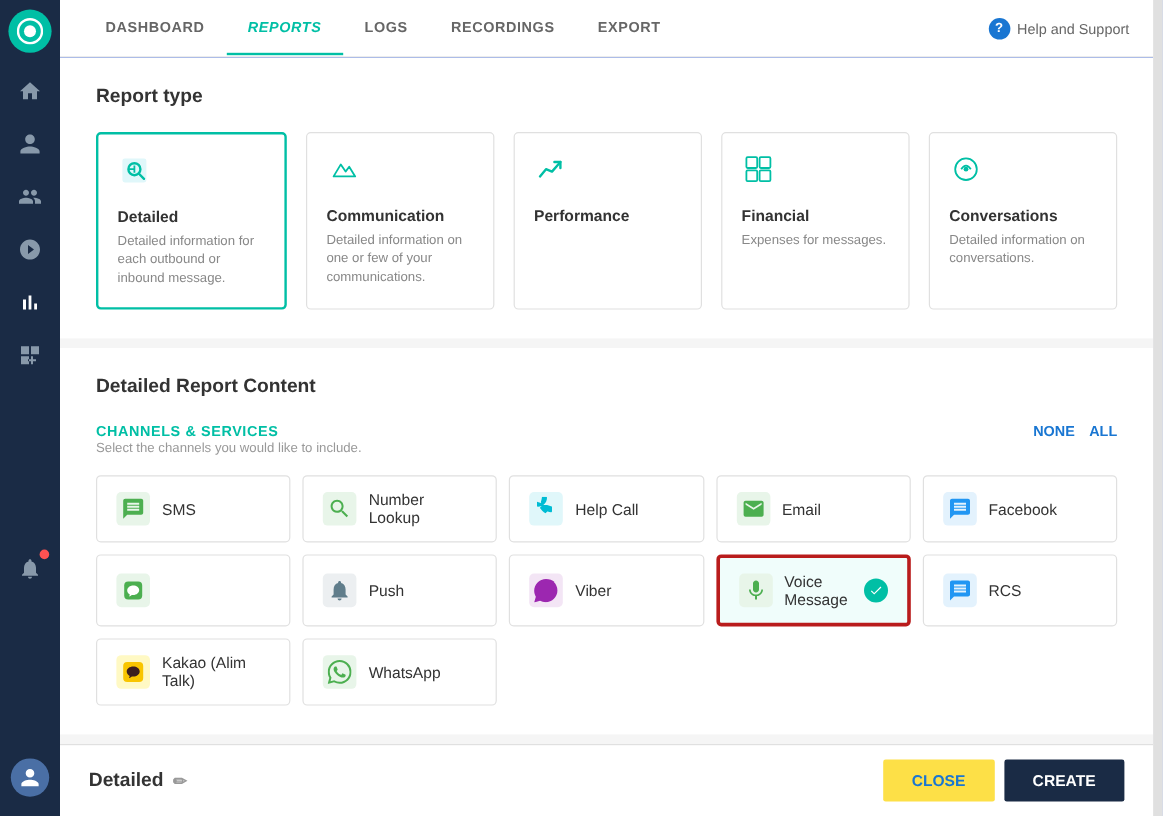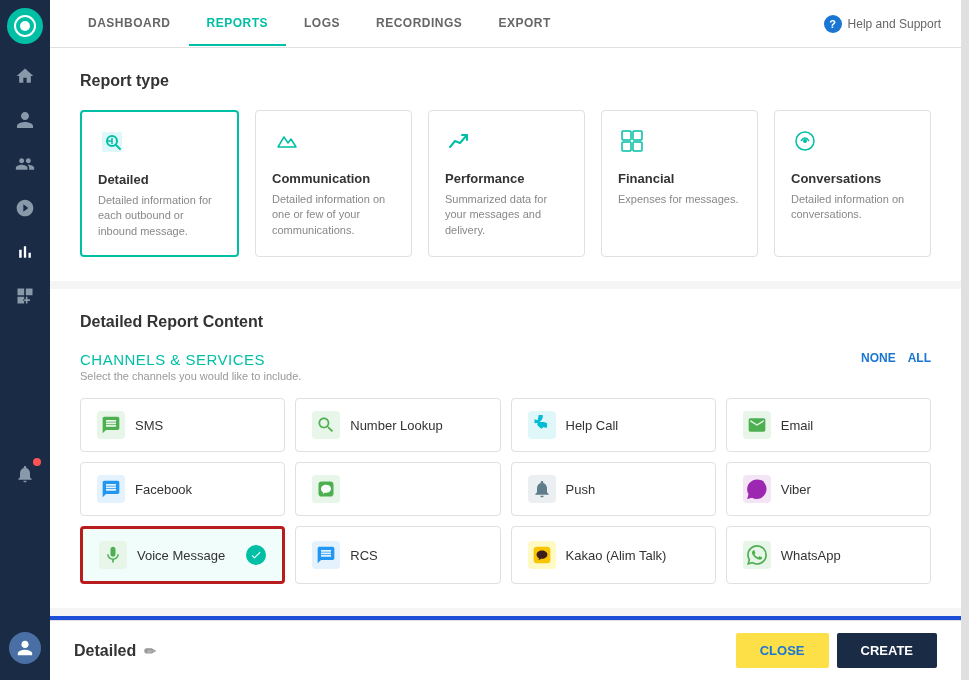--- a/index.html
+++ b/index.html
@@ -76,20 +76,21 @@
       font-weight: 600;
       color: #666;
       cursor: pointer;
       border-bottom: 2px solid transparent;
       text-transform: uppercase;
       letter-spacing: 0.5px;
     }
     .topnav-item.active {
       color: #00bfa5;
       border-bottom: 2px solid #00bfa5;
+      font-style: italic;
     }
     .topnav-help {
       display: flex; align-items: center; gap: 6px;
       color: #666; font-size: 12px; cursor: pointer;
     }
     .help-circle {
       width: 18px; height: 18px;
       background: #1976d2; border-radius: 50%;
       display: flex; align-items: center; justify-content: center;
       color: white; font-size: 11px; font-weight: bold;
@@ -151,22 +152,22 @@
     }
 
     
     .channels-header {
       display: flex;
       align-items: flex-start;
       justify-content: space-between;
       margin-bottom: 16px;
     }
     .channels-label {
-      font-size: 15px;
-      font-weight: 400;
+      font-size: 12px;
+      font-weight: 700;
       color: #00bfa5;
       text-transform: uppercase;
       letter-spacing: 0.5px;
     }
     .channels-sublabel {
       font-size: 11px;
       color: #999;
       margin-top: 2px;
     }
     .channels-actions {
@@ -176,21 +177,21 @@
     .channels-action {
       font-size: 12px;
       font-weight: 600;
       color: #1976d2;
       cursor: pointer;
     }
 
     
     .channels-grid {
       display: grid;
-      grid-template-columns: repeat(4, 1fr);
+      grid-template-columns: repeat(5, 1fr);
       gap: 10px;
     }
     .channel-item {
       border: 1px solid #e0e0e0;
       border-radius: 4px;
       padding: 12px 16px;
       display: flex;
       align-items: center;
       gap: 10px;
       cursor: pointer;
@@ -383,21 +384,20 @@
         </div>
 
         <div class="report-card">
           <div class="card-icon">
             <svg width="28" height="28" viewBox="0 0 28 28" fill="none">
               <polyline points="5,20 10,14 15,16 22,8" stroke="#00bfa5" stroke-width="2" fill="none" stroke-linecap="round" stroke-linejoin="round"></polyline>
               <polyline points="17,8 22,8 22,13" stroke="#00bfa5" stroke-width="2" fill="none" stroke-linecap="round" stroke-linejoin="round"></polyline>
             </svg>
           </div>
           <div class="card-title">Performance</div>
-          <div class="card-desc">Summarized data for your messages and delivery.</div>
         </div>
 
         <div class="report-card">
           <div class="card-icon">
             <svg width="28" height="28" viewBox="0 0 28 28" fill="none">
               <rect x="4" y="4" width="9" height="9" rx="1" stroke="#00bfa5" stroke-width="1.5" fill="none"></rect>
               <rect x="15" y="4" width="9" height="9" rx="1" stroke="#00bfa5" stroke-width="1.5" fill="none"></rect>
               <rect x="4" y="15" width="9" height="9" rx="1" stroke="#00bfa5" stroke-width="1.5" fill="none"></rect>
               <rect x="15" y="15" width="9" height="9" rx="1" stroke="#00bfa5" stroke-width="1.5" fill="none"></rect>
             </svg>

